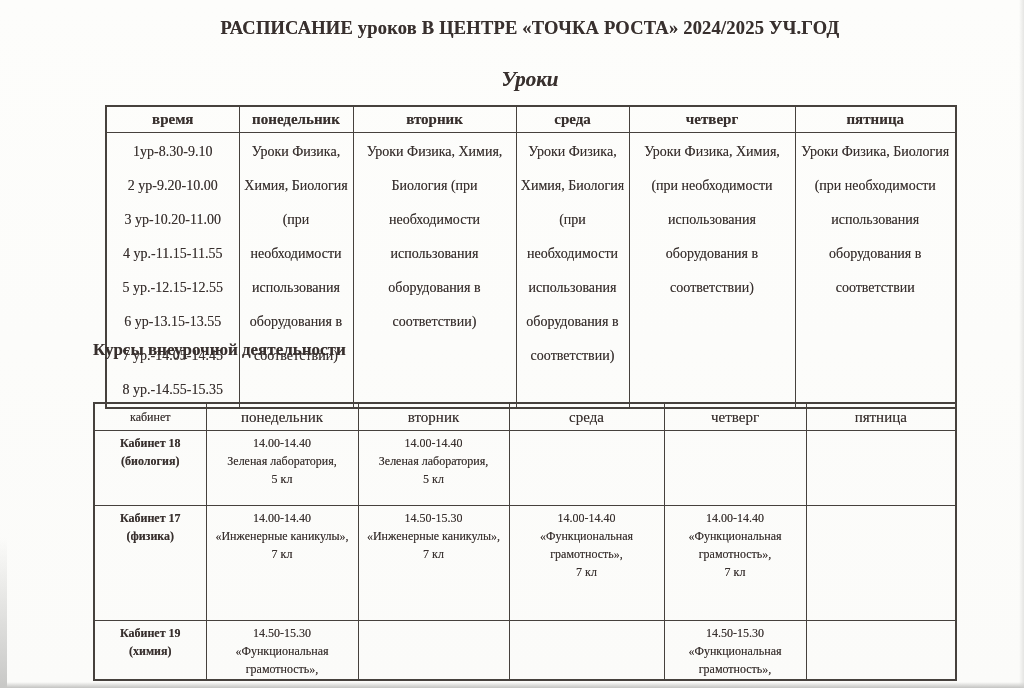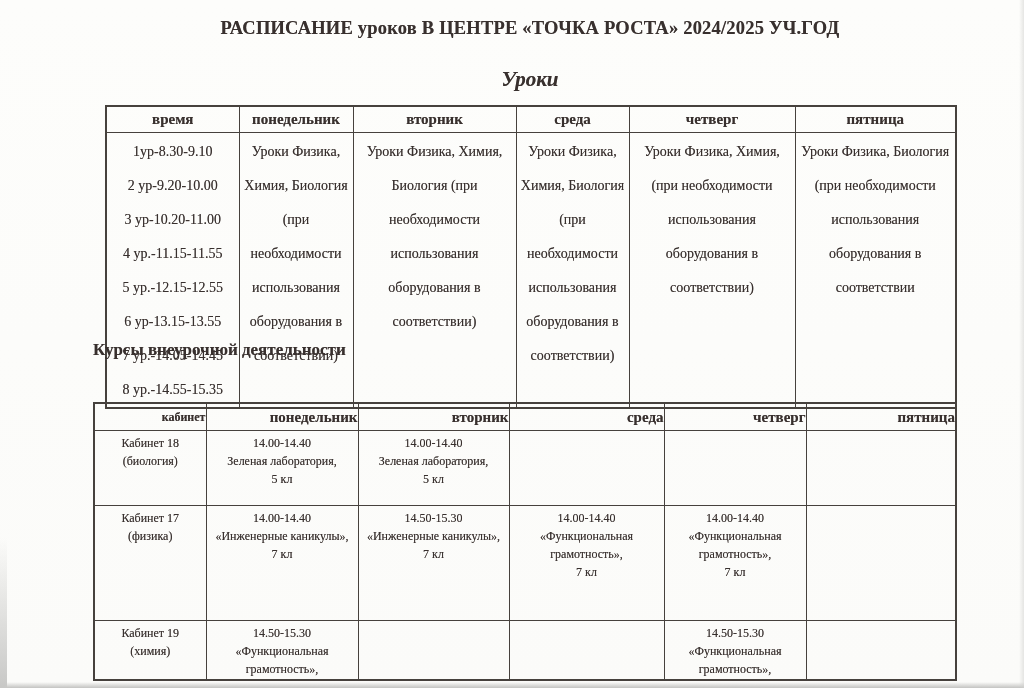--- a/index.html
+++ b/index.html
@@ -48,32 +48,32 @@
   .t1 th { height: 25px; font-size: 15px; font-weight: bold; vertical-align: middle; }
   .t1 td {
     height: 209px;
     font-size: 14px;
     line-height: 34px;
     padding-top: 2px;
     white-space: pre-line;
   }
 
   .t2 { left: 93px; top: 402px; width: 862px; }
-  .t2 th { height: 26px; font-size: 15px; font-weight: bold; vertical-align: middle; text-align: right; }
+  .t2 th { height: 26px; font-size: 15px; font-weight: normal; vertical-align: middle; }
   .t2 th.small { font-size: 12px; }
   .t2 td {
     font-size: 12px;
     line-height: 18px;
     padding-top: 3px;
     white-space: pre-line;
   }
   .t2 tr.r1 td { height: 71px; }
   .t2 tr.r2 td { height: 111px; text-align: center; }
   .t2 tr.r3 td { height: 55px; }
-  .t2 td.room { font-weight: normal; }
+  .t2 td.room { font-weight: bold; }
 
   
   .scan-edge-bottom {
     position: absolute; left: 0; right: 0; bottom: 0; height: 6px;
     background: linear-gradient(to bottom, rgba(190,190,188,0), #c3c3c1);
   }
   .scan-edge-left {
     position: absolute; left: 0; bottom: 0; width: 7px; height: 150px;
     background: linear-gradient(to top, #c8c8c6, rgba(200,200,198,0));
   }

